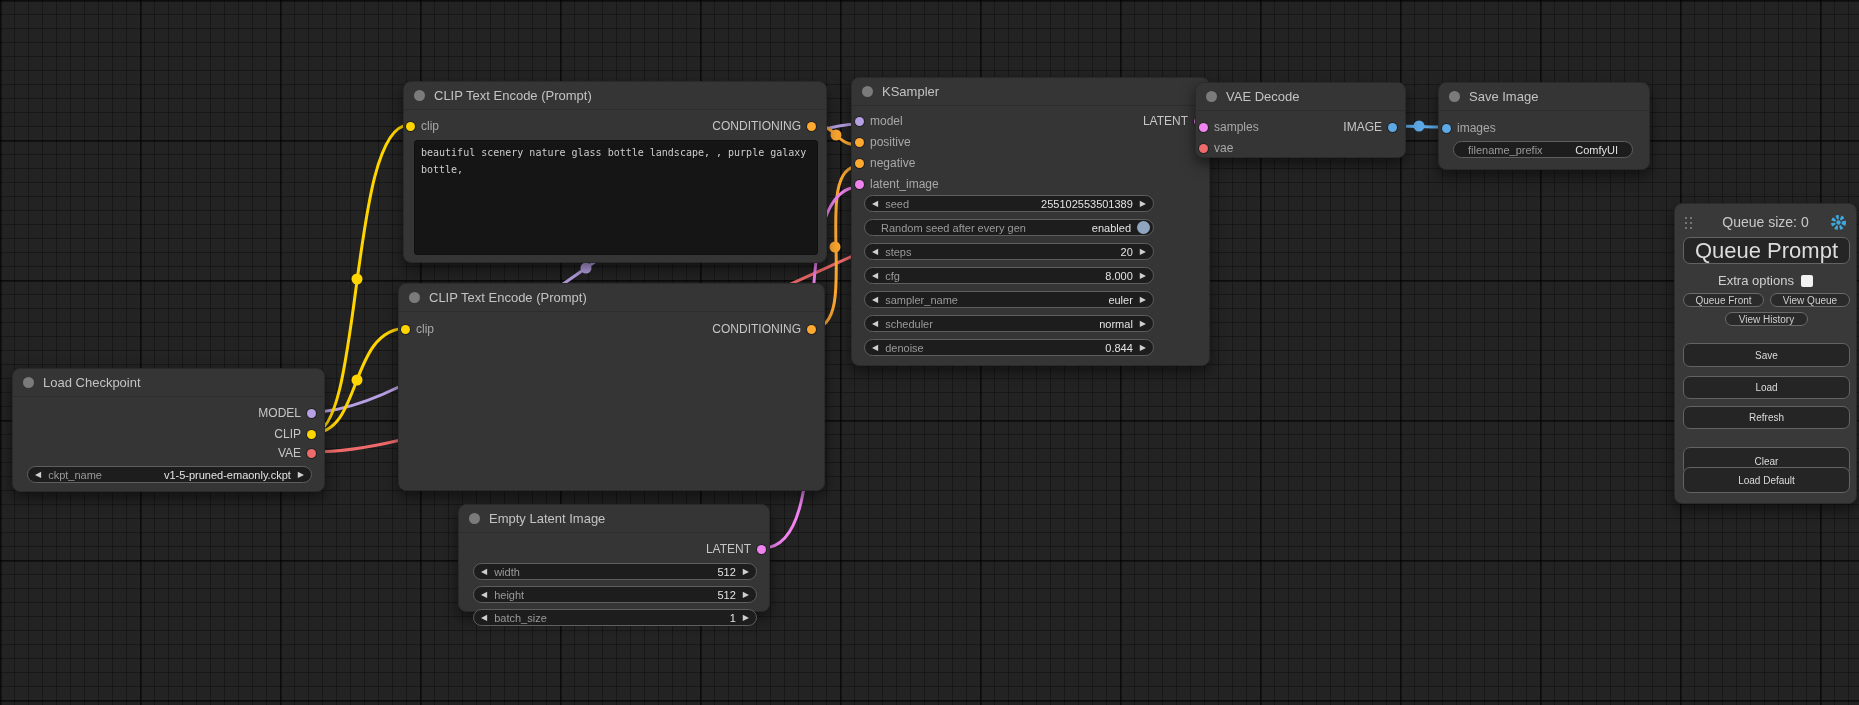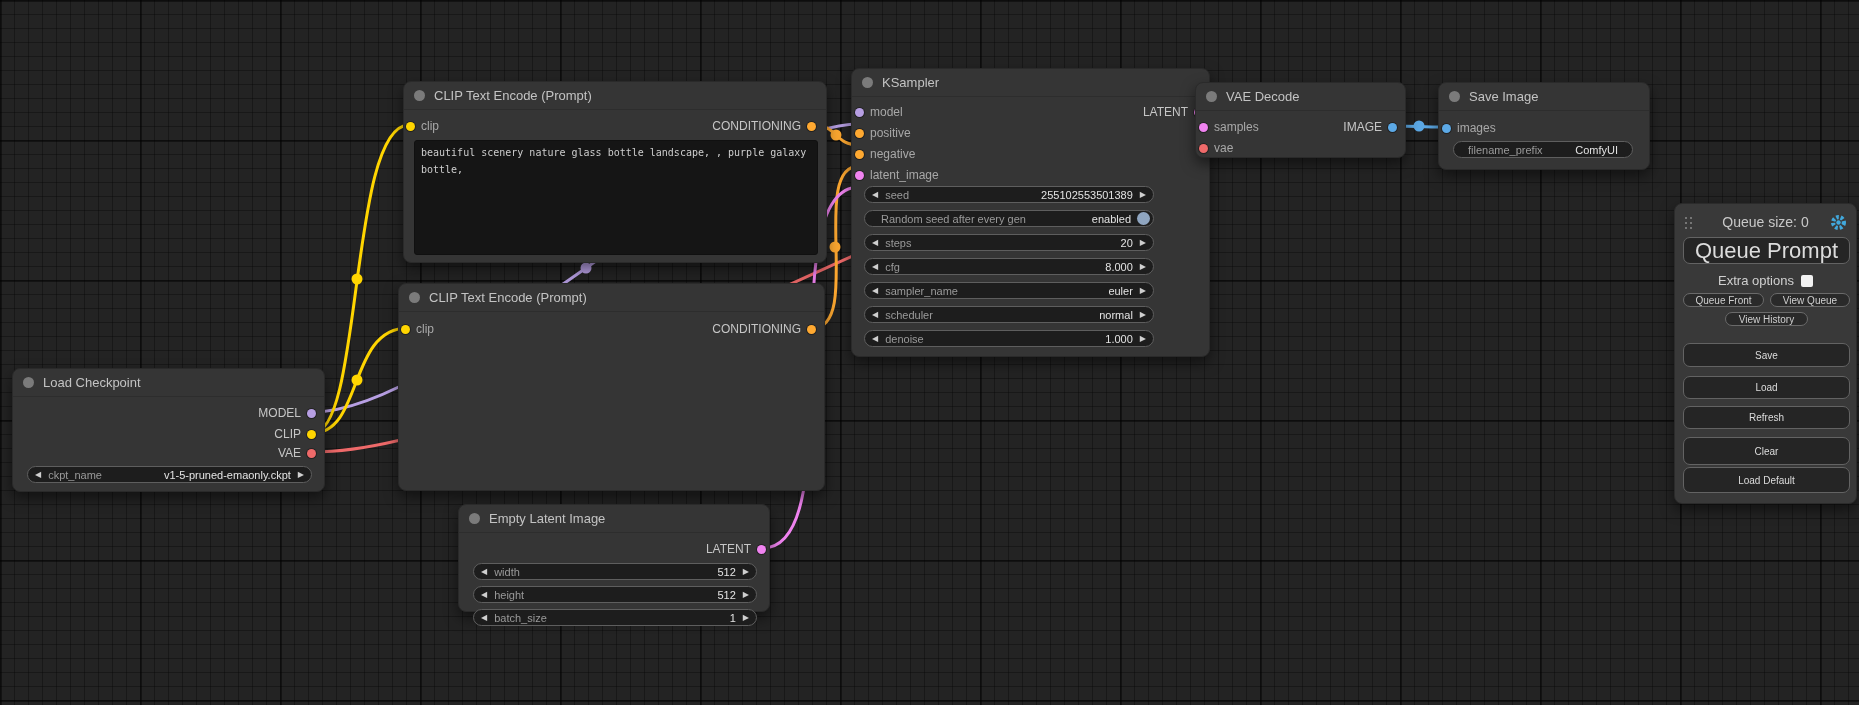--- a/index.html
+++ b/index.html
@@ -165,21 +165,21 @@
       <span class="arr">▶</span>
     </div>
     <div class="pill" style="left:14px; top:104px; width:284px;">
       <span class="arr">◀</span>
       <span class="wlabel">batch_size</span>
       <span class="wvalue">1</span>
       <span class="arr">▶</span>
     </div>
   </div>
 
-  <div class="node" style="left:851px; top:68px; width:359px; height:289px;text-align:right;">
+  <div class="node" style="left:851px; top:77px; width:359px; height:289px;text-align:right;">
     <div class="ntitle">
       <span class="tdot" style="background-color: rgb(123, 123, 123);"></span>
       <span>KSampler</span>
     </div>
     <div class="slot" style="left:3px; top:35px;">
       <span class="sdot" style="background-color: rgb(183, 159, 227);"></span>
       <span>model</span>
     </div>
     <div class="slot" style="left:3px; top:56px;">
       <span class="sdot" style="background-color: rgb(255, 169, 49);"></span>
@@ -229,21 +229,21 @@
     </div>
     <div class="pill" style="left:12px; top:237px; width:290px;">
       <span class="arr">◀</span>
       <span class="wlabel">scheduler</span>
       <span class="wvalue">normal</span>
       <span class="arr">▶</span>
     </div>
     <div class="pill" style="left:12px; top:261px; width:290px;">
       <span class="arr">◀</span>
       <span class="wlabel">denoise</span>
-      <span class="wvalue">1.000</span>
+      <span class="wvalue">0.844</span>
       <span class="arr">▶</span>
     </div>
   </div>
 
   <div class="node" style="left:1195px; top:82px; width:211px; height:76px;">
     <div class="ntitle">
       <span class="tdot" style="background-color: rgb(123, 123, 123);"></span>
       <span>VAE Decode</span>
     </div>
     <div class="slot" style="left:3px; top:36px;">
@@ -292,17 +292,17 @@
       <span id="extra-check"></span>
     </div>
 
     <div class="pillbtn" style="left:8px; top:89px; width:81px; height:14px;text-align:center;">Queue Front</div>
     <div class="pillbtn" style="left:95px; top:89px; width:80px; height:14px;">View Queue</div>
     <div class="pillbtn" style="left:50px; top:108px; width:83px; height:14px;">View History</div>
 
     <div class="mbtn" style="top:139px; height:24px;">Save</div>
     <div class="mbtn" style="top:172px; height:23px;">Load</div>
     <div class="mbtn" style="top:202px; height:23px;">Refresh</div>
-    <div class="mbtn" style="top:233px; height:28px;">Clear</div>
+    <div class="mbtn" style="top:243px; height:28px;">Clear</div>
     <div class="mbtn" style="top:263px; height:26px;">Load Default</div>
   </div>
 
 </div>
 
 </body></html>

